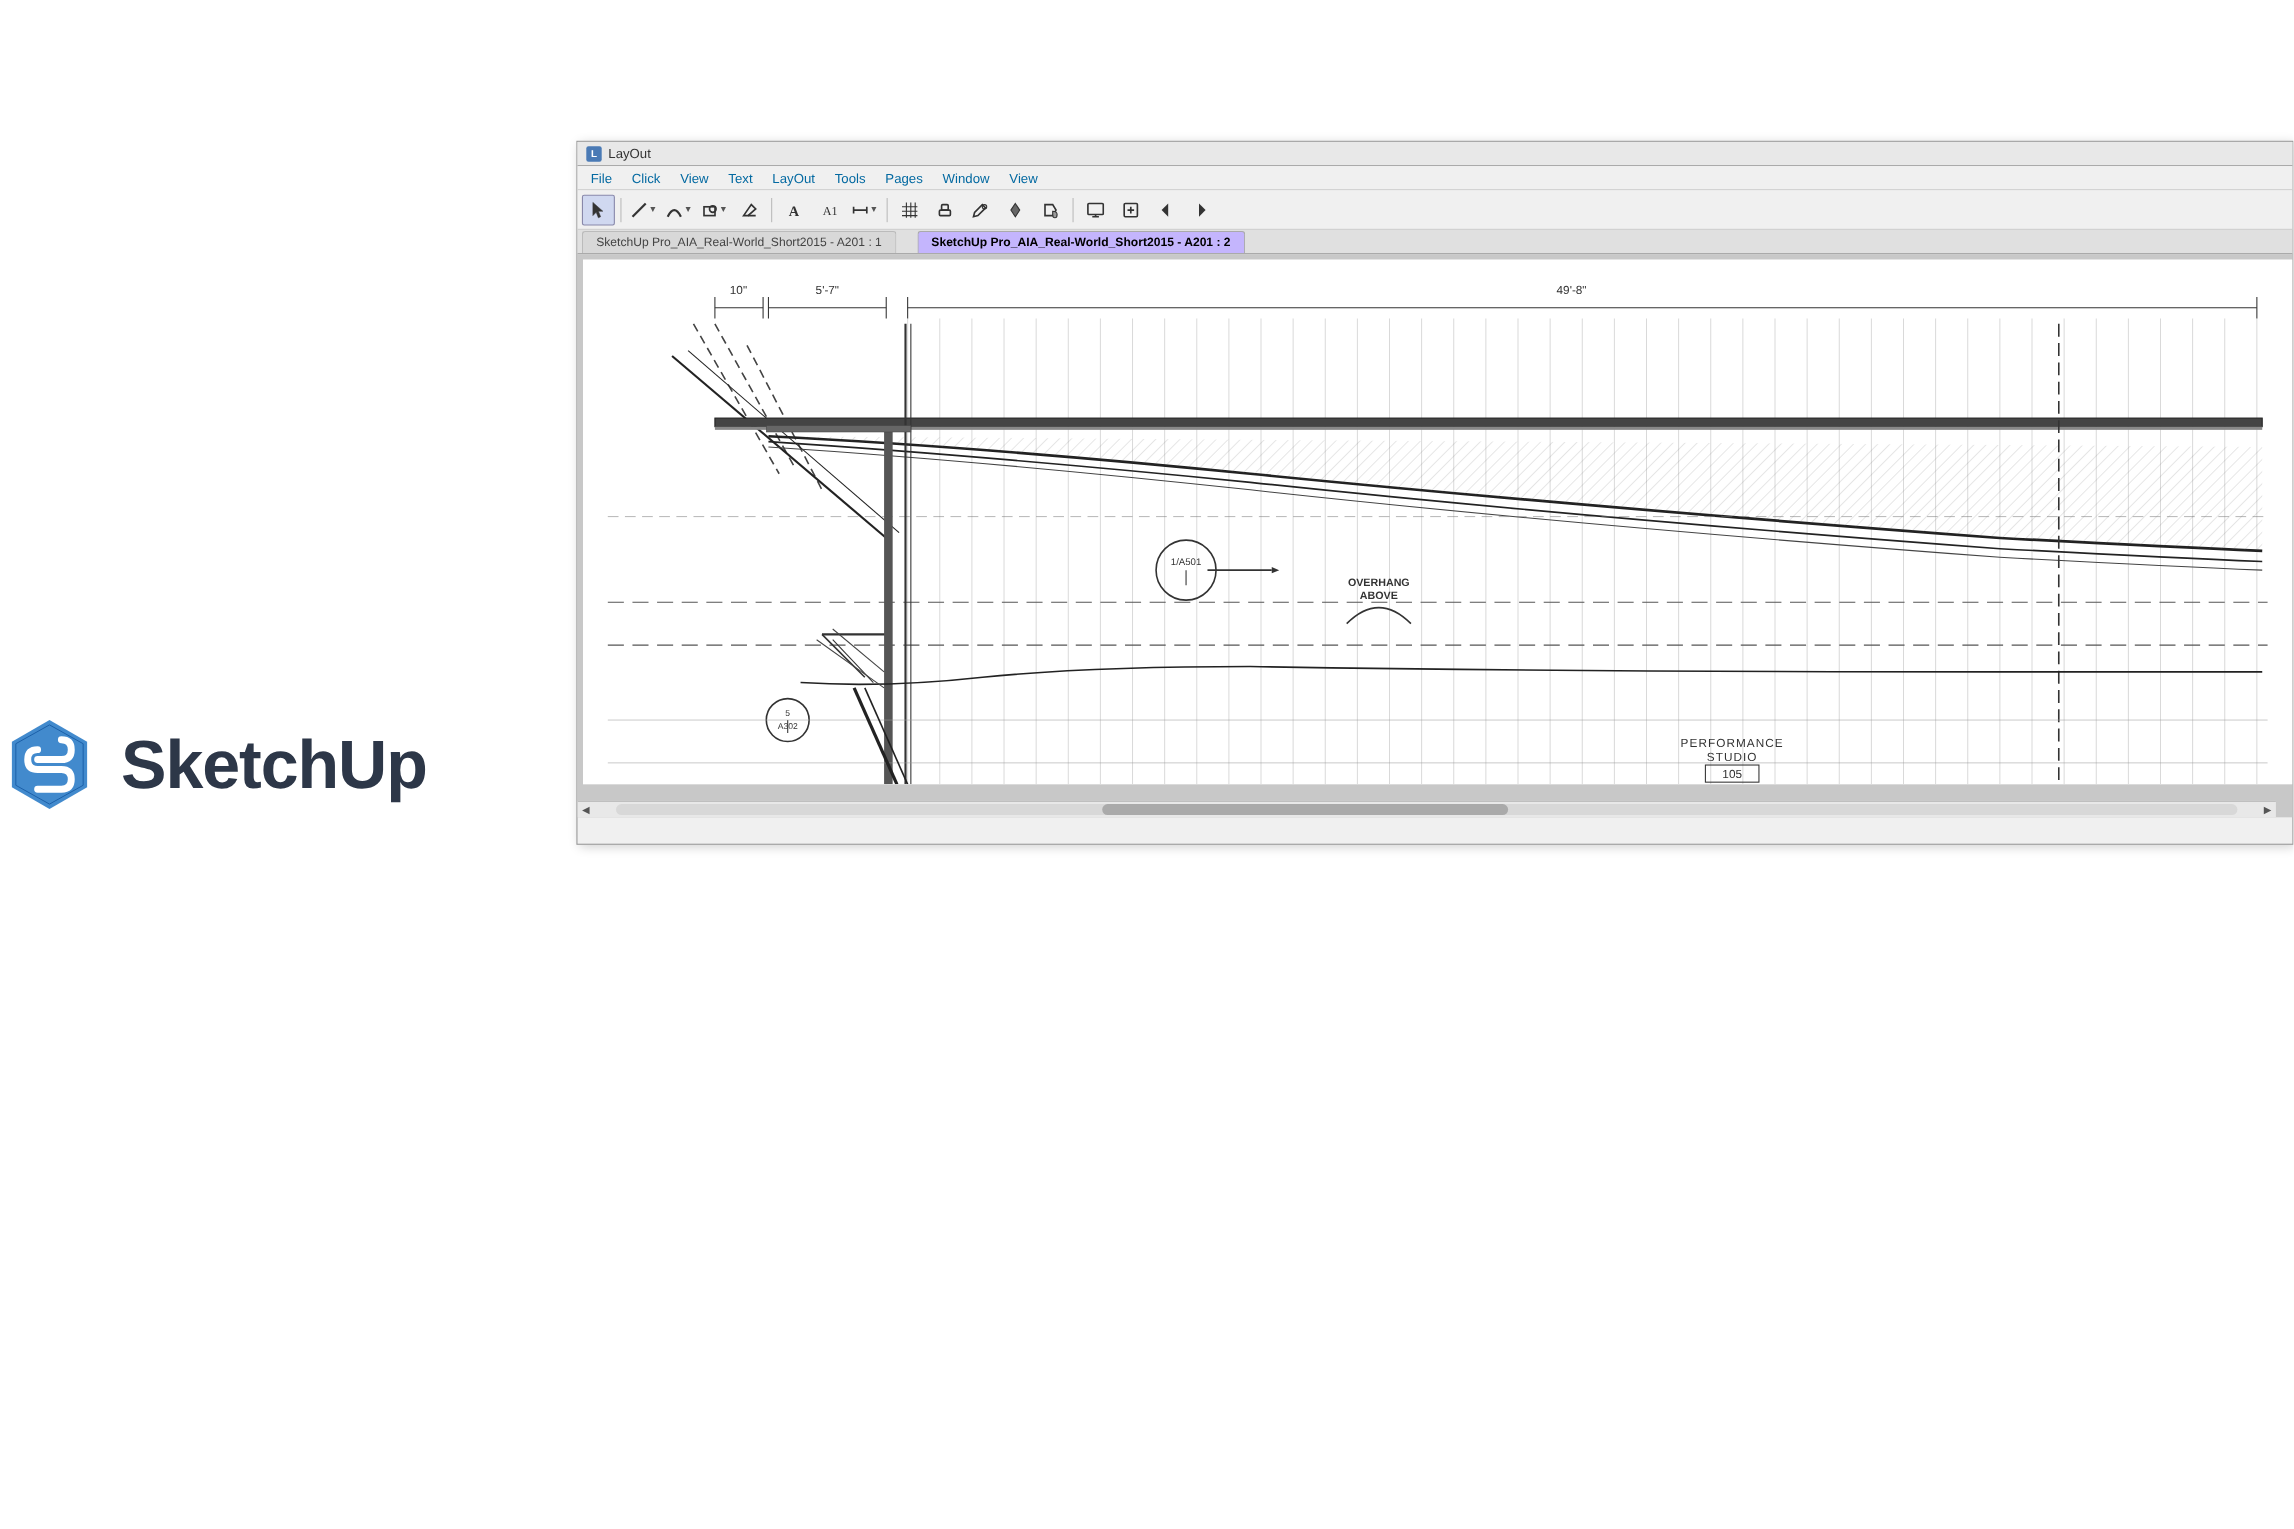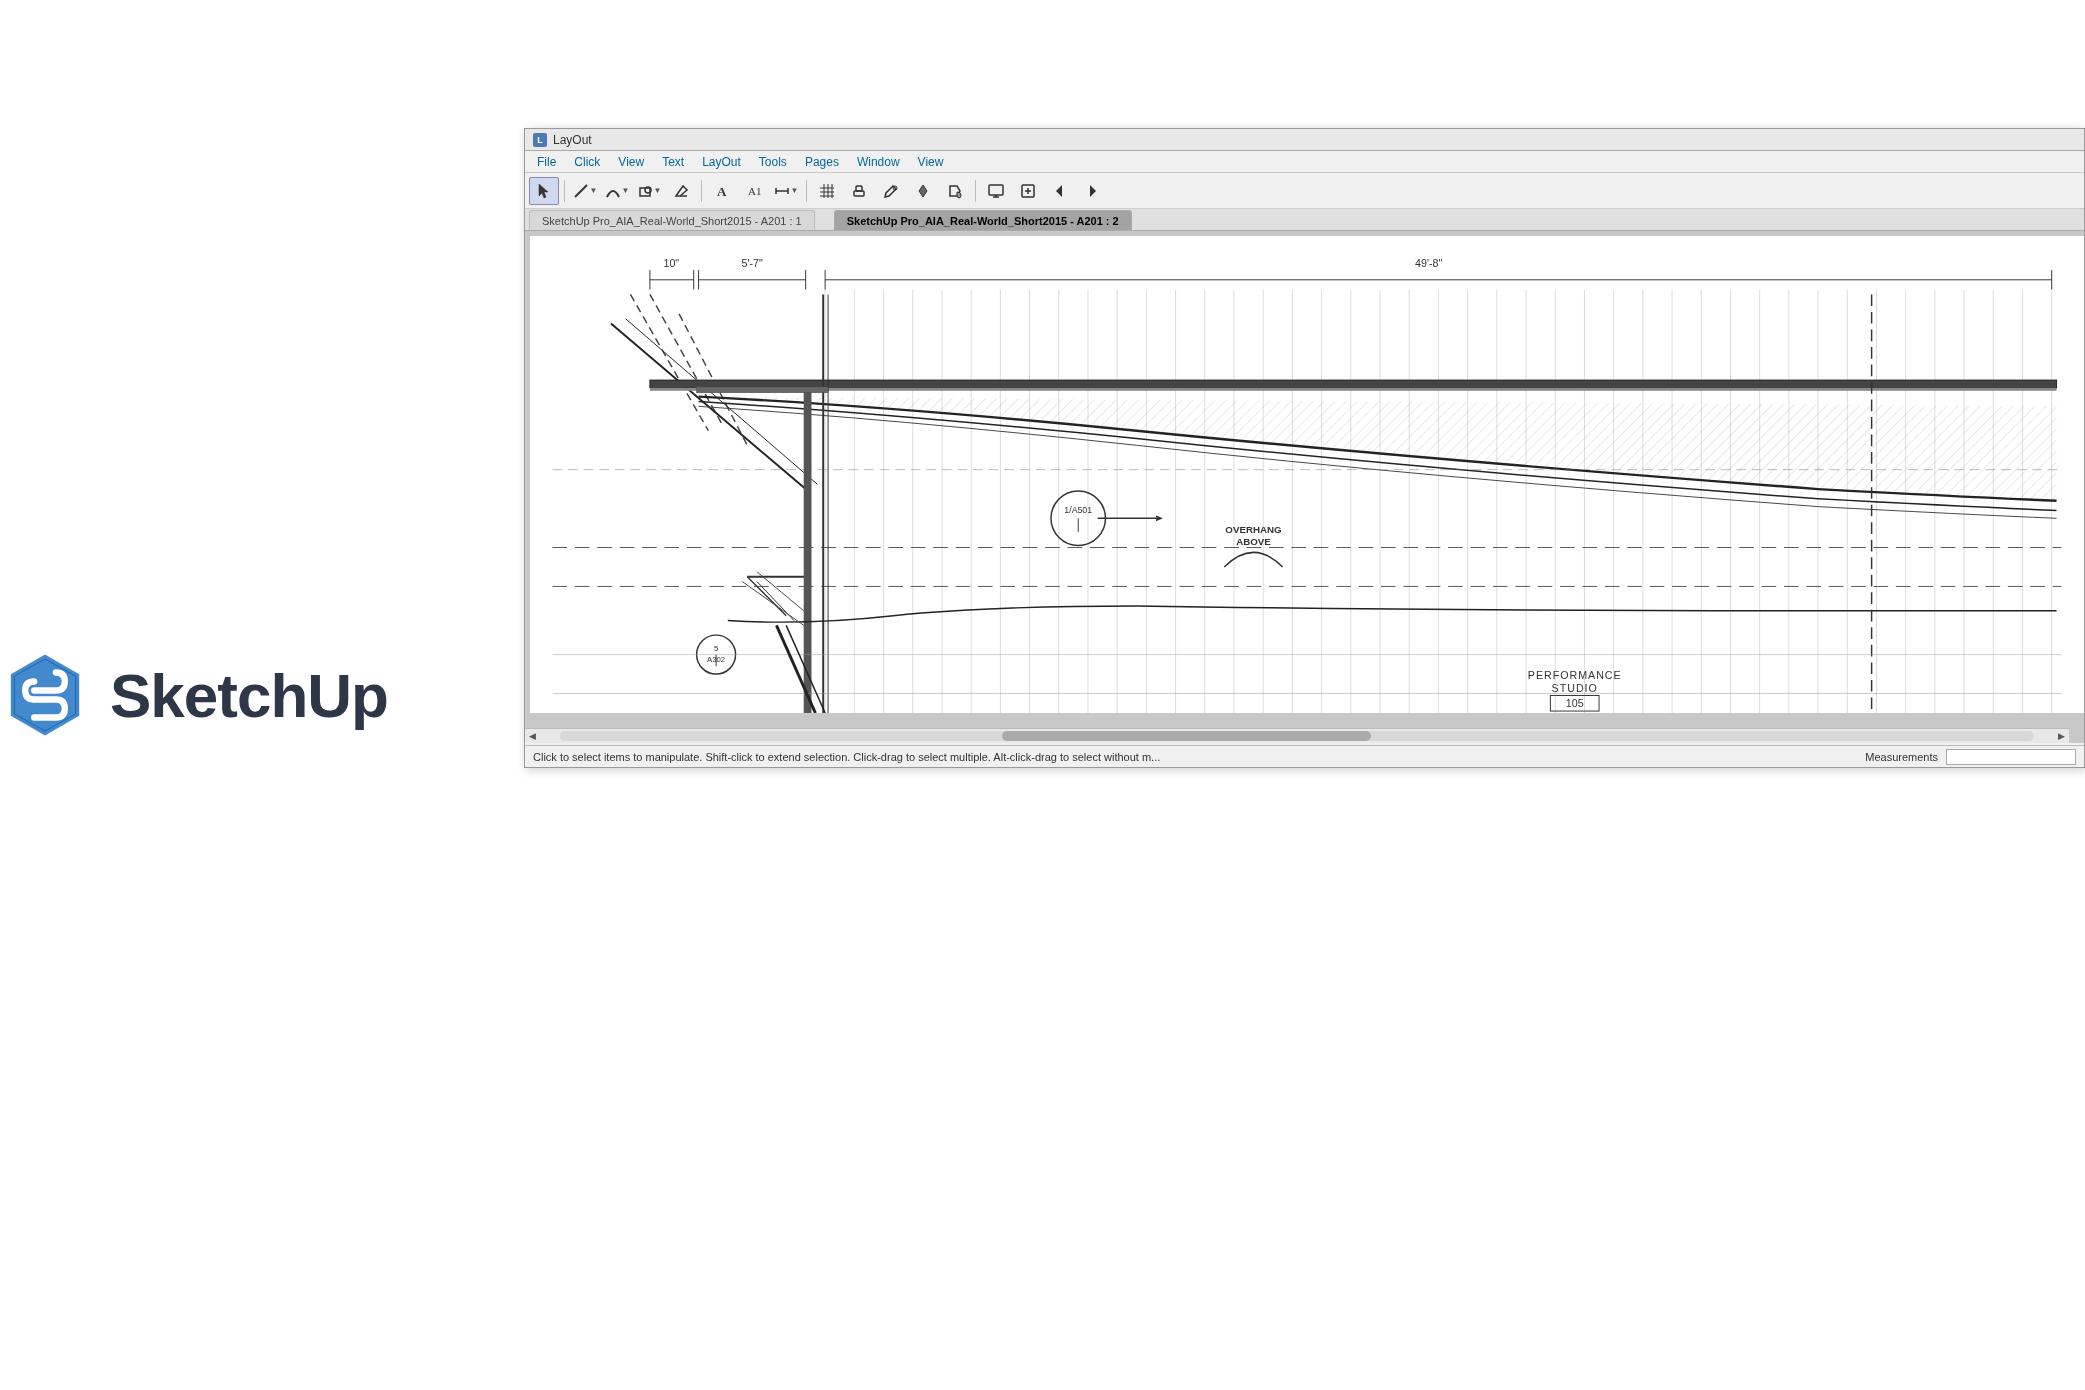--- a/index.html
+++ b/index.html
@@ -165,21 +165,21 @@
       background: #d8d8d8;
       border: 1px solid #bbb;
       border-bottom: none;
       cursor: pointer;
       color: #444;
       margin-right: 19px;
       border-radius: 3px 3px 0 0;
     }
 
     .tab.active {
-      background: #a3a3a3;
+      background: #c4b5fd;
       color: #000;
       border-color: #aaa;
       font-weight: 600;
     }
 
     .canvas-wrapper {
       position: relative;
       width: 100%;
       height: 512px;
       background: #c8c8c8;
@@ -598,19 +598,14 @@
 
     <div class="h-scrollbar">
       <span class="scroll-arrow">◀</span>
       <div class="scrollbar-track">
         <div class="scrollbar-thumb"></div>
       </div>
       <span class="scroll-arrow">▶</span>
     </div>
   </div>
 
-  <div class="status-bar">
-    <span style="font-size:11px; color:#333;">Click to select items to manipulate. Shift-click to extend selection. Click-drag to select multiple. Alt-click-drag to select without m...</span>
-    <span class="measurements-label">Measurements</span>
-    <input class="measurements-input" type="text" value="" style="">
-  </div>
 
 </div>
 
 </body></html>

